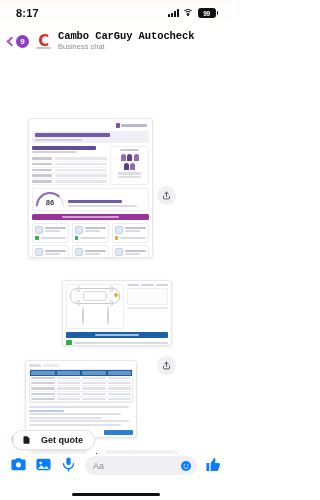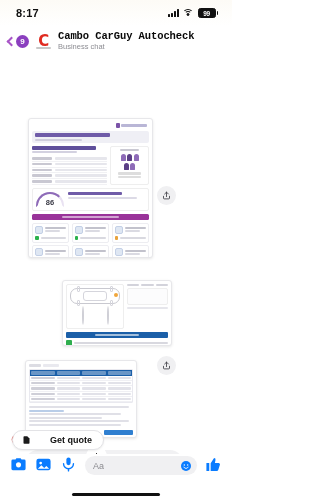--- a/index.html
+++ b/index.html
@@ -82,21 +82,21 @@
   .c1-trow { display:flex; gap:3px; align-items:center; padding:1.2px 0; border-bottom:1px solid #f1f1f4; }
   .c1-trow .k { width: 26%; height:2.4px; background:#c9c8d2; border-radius:1px; }
   .c1-trow .v { flex:1; height:2.4px; background:#e6e6ec; border-radius:1px; }
   .c1-right { width: 33%; border:1px solid #eee; border-radius:2px; padding:2px; text-align:center; }
   .c1-right .rt { height:2.4px; width:60%; background:#c9c8d2; border-radius:1px; margin:0 auto 3px; }
   .ppl { display:flex; justify-content:center; gap:1.5px; margin-bottom:2px; }
   .ppl span { width:5px; height:7px; background:#8e6bb8; border-radius:3px 3px 1px 1px; display:block;}
   .ppl span.dk { background:#5b3f86; }
   .c1-right .rb { height:2.2px; width:72%; background:#ddd; border-radius:1px; margin:1px auto 0;}
   .c1-score { border:1px solid #eee; border-radius:2px; margin-top:3px; padding:3px;
-              display:flex; align-items:flex-start; gap:4px; }
+              display:flex; align-items:flex-end; gap:4px; }
   .gauge { position:relative; width:28px; height:15px; flex:none; }
   .gauge .arc { position:absolute; inset:0; border:2.6px solid #e9e2f2; border-bottom-color:transparent;
                 border-radius: 28px 28px 0 0; box-sizing:border-box; }
   .gauge .arc2 { position:absolute; inset:0; border:2.6px solid transparent; border-top-color:#8e6bb8;
                  border-left-color:#8e6bb8; border-radius:28px 28px 0 0; box-sizing:border-box; }
   .gauge .num { position:absolute; bottom:0; left:0; right:0; text-align:center;
                 font-size:7.5px; font-weight:700; color:#3a3a46; }
   .c1-score .sc-txt { flex:1; }
   .c1-score .sc-t { height:3.2px; width:70%; background:#6f5ba8; border-radius:1px; }
   .c1-score .sc-s { height:2px; width:90%; background:#dcdae6; border-radius:1px; margin-top:2px; }
@@ -183,21 +183,21 @@
     font-size:8.5px; line-height:1.45; color:#0b0b0b;
     font-family:"DejaVu Sans","Liberation Sans", sans-serif;
   }
   .dl-pill { position:absolute; left:88px; top:392px; width:17px; height:17px; border-radius:50%;
              background:#fff; display:flex; align-items:center; justify-content:center;
              box-shadow:0 0 0 2px #fff; }
   .dl-pill svg { width:9px; height:9px; }
 
   
   .quick { position:absolute; left:12px; top:430px; }
-  .qbtn { display:inline-flex; align-items:center; gap:19px;
+  .qbtn { display:inline-flex; align-items:center; gap:10px;
           background:#fff; border:1px solid #e3e3e6; border-radius:14px;
           padding:4px 11px 4px 9px; font-size:9px; font-weight:600; color:#111;
           box-shadow:0 1px 2px rgba(0,0,0,.07); cursor:pointer; }
   .qbtn svg { width:9px; height:10px; }
 
   
   .composer { position:absolute; left:0; right:0; bottom:0; height:44px;
               display:flex; gap:8px; padding:0 10px 10px; }
   .cicon { width:17px; height:17px; flex:none; color:#0a7cff; cursor:pointer; }
   .cicon svg { width:17px; height:17px; display:block; }

